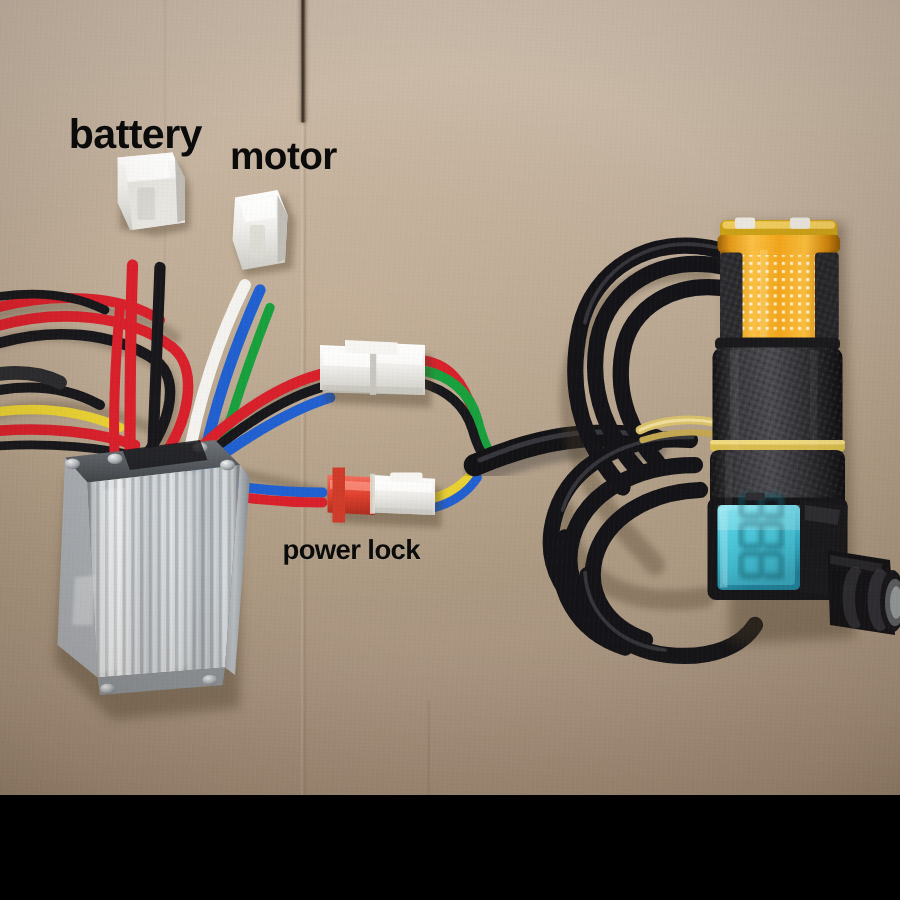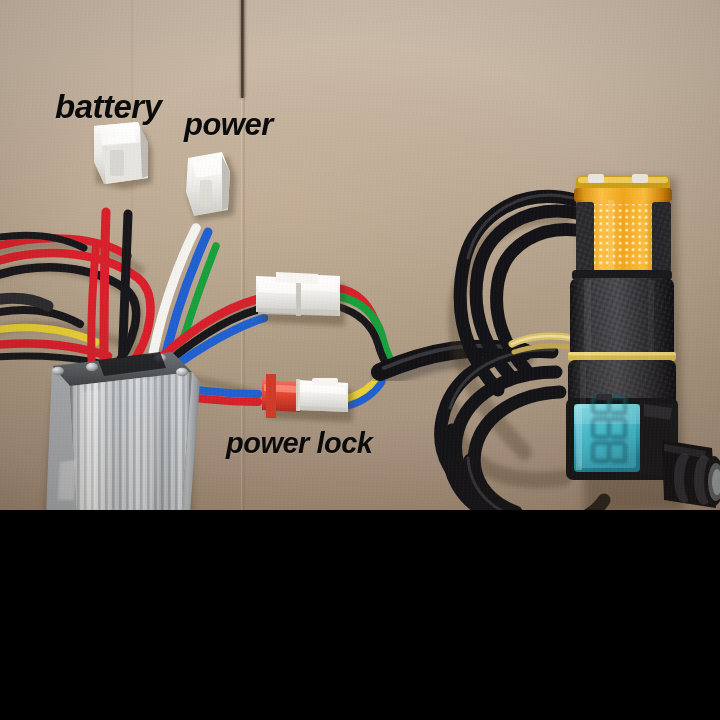--- a/index.html
+++ b/index.html
@@ -1,23 +1,22 @@
 <!DOCTYPE html>
 <html><head>
 <meta charset="utf-8">
 <title>E-Bike Controller Kit Annotated Photo</title>
 <style>
   html,body{margin:0;padding:0;background:#000;}
   #scene{
     position:relative;
-    width:720px;height:510px;
+    width:720px;height:636px;
     overflow:hidden;
     font-family:"Liberation Sans", sans-serif;
     background:#b9a48c;
-    font-style:italic;
   }
   
   .bg{position:absolute;inset:0;
     background:
       linear-gradient(180deg, #cdbeae 0%, #c8b8a6 12%, #bfae9b 26%, #b7a590 42%, #b09d86 58%, #ab9881 72%, #a89480 86%, #a28d78 100%);
   }
   .bg-warm{position:absolute;inset:0;
     background:radial-gradient(ellipse 70% 55% at 38% 38%, rgba(208,186,160,.45) 0%, rgba(185,162,134,0) 70%);
   }
   .bg-vig{position:absolute;inset:0;
@@ -383,16 +382,16 @@
       <rect x="584" y="280" width="7" height="80" fill="#ffffff" opacity=".07"></rect>
       <rect x="648" y="280" width="6" height="80" fill="#ffffff" opacity=".05"></rect>
       <rect x="580" y="362" width="6" height="46" fill="#ffffff" opacity=".06"></rect>
     </g>
   </svg>
 
   <div class="bg-vig"></div>
   <div class="grain"></div>
 
   <div class="label" id="lbl-battery" style="left: 55px; top: 88px; font-size: 33px; color: rgb(11, 11, 11);">battery</div>
-  <div class="label" id="lbl-motor" style="left: 184px; top: 107px; font-size: 31px; color: rgb(11, 11, 11);">power</div>
-  <div class="label" id="lbl-powerlock" style="left: 226px; top: 427px; font-size: 29px; color: rgb(11, 11, 11);">power lock</div>
+  <div class="label" id="lbl-motor" style="left: 184px; top: 107px; font-size: 31px; color: rgb(11, 11, 11);">motor</div>
+  <div class="label" id="lbl-powerlock" style="left: 226px; top: 427px; font-size: 22px; color: rgb(11, 11, 11);">power lock</div>
 
 </div>
 
 </body></html>

